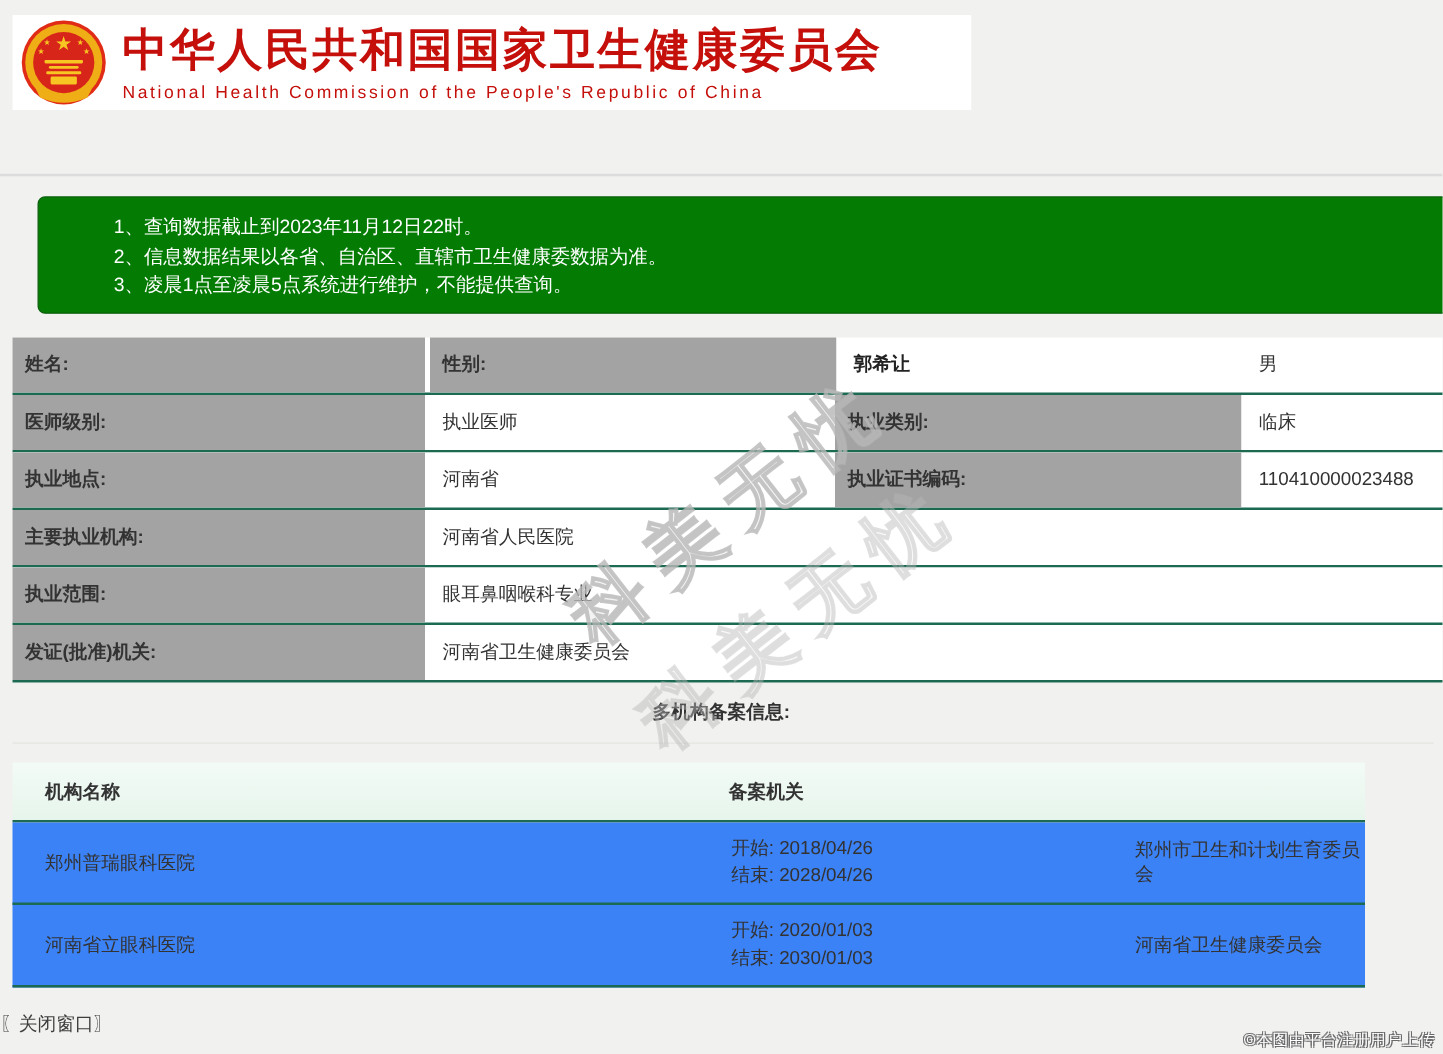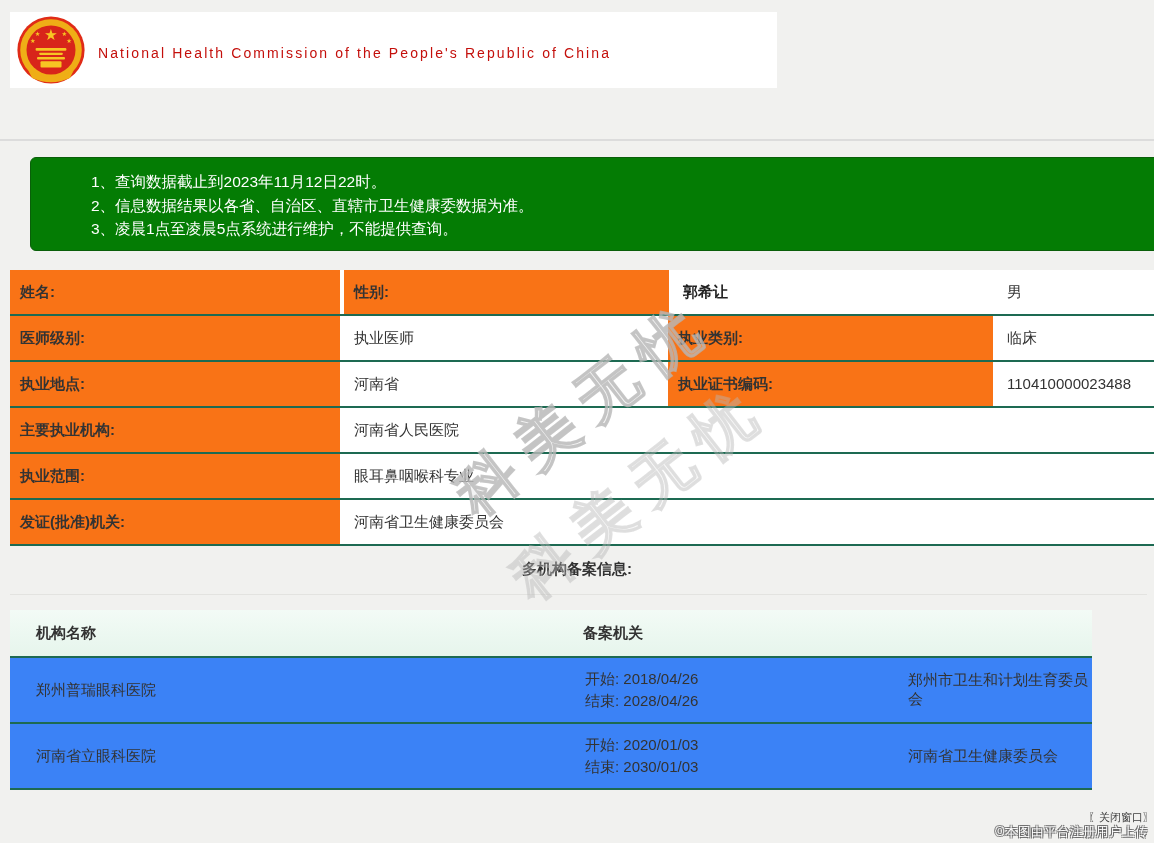--- a/index.html
+++ b/index.html
@@ -38,21 +38,21 @@
     padding:12px 0 0 60px; color:#ffffff; font-size:15.5px; line-height:23.5px;
   }
   
   .info-table { position:absolute; left:10px; top:270px; width:1180px; }
   .info-row {
     display:flex; height:46px; background:#ffffff;
     border-bottom:2px solid #1d6a52; column-gap:4px;
   }
   .cell { height:44px; line-height:44px; font-size:15px; padding-left:10px;
     white-space:nowrap; overflow:hidden; }
-  .cell.label { background:#f97316; font-weight:bold; width:330px; flex:0 0 auto; }
+  .cell.label { background:#a3a3a3; font-weight:bold; width:330px; flex:0 0 auto; }
   .cell.label.l2 { width:325px; }
   .cell.value { width:320px; flex:0 0 auto; }
   .cell.value.wide { width:auto; flex:1; }
   .cell.value.last { width:auto; flex:1; }
   .cell.value.name { font-weight:bold; color:#222; }
   
   .section-title {
     position:absolute; left:0; top:560px; width:1154px; text-align:center;
     font-size:15px; font-weight:bold; color:#333;
   }
@@ -67,22 +67,22 @@
   }
   .filing-row {
     display:flex; height:66px; align-items:center;
     background:#3b82f6; border-bottom:2px solid #1d6a52; font-size:15px;
   }
   .fcol1 { width:555px; padding-left:26px; flex:0 0 auto; }
   .fcol2 { width:325px; padding-left:20px; flex:0 0 auto; line-height:22px; }
   .fcol3 { flex:1; padding-left:18px; }
   
   .close-link {
-    position:absolute; left:0; top:810px; width:1154px; text-align:right;
-    font-size:11px; color:#3d3d3d; cursor:pointer; text-decoration:none;
+    position:absolute; left:0; top:810px; width:1154px; text-align:left;
+    font-size:15px; color:#3d3d3d; cursor:pointer; text-decoration:none;
   }
   .credit {
     position:absolute; right:6px; bottom:2px; font-size:12.5px; color:#ffffff;
     letter-spacing:0.5px;
     text-shadow:-1px -1px 0 #6a6a6a, 1px -1px 0 #6a6a6a,
                 -1px 1px 0 #6a6a6a, 1px 1px 0 #6a6a6a;
   }
   
   .watermark {
     position:absolute; z-index:50; pointer-events:none;
@@ -107,20 +107,21 @@
     <text x="24" y="42" font-size="9" fill="#f7c623" text-anchor="middle">★</text>
     <text x="69" y="32" font-size="9" fill="#f7c623" text-anchor="middle">★</text>
     <text x="76" y="42" font-size="9" fill="#f7c623" text-anchor="middle">★</text>
     <rect x="28" y="49" width="44" height="4" rx="1.5" fill="#f7c623"></rect>
     <rect x="33" y="56" width="34" height="3" rx="1.5" fill="#f7c623"></rect>
     <rect x="30" y="62" width="40" height="3.5" rx="1.5" fill="#f7c623"></rect>
     <rect x="35" y="68" width="30" height="9" rx="1.5" fill="#f7c623"></rect>
     <path d="M18 82 Q50 98 82 82 L77 92 Q50 104 23 92 Z" fill="#efae16"></path>
   </svg>
   <div class="titles">
+    <div class="title-cn">中华人民共和国国家卫生健康委员会</div>
     <div class="title-en">National Health Commission of the People's Republic of China</div>
   </div>
 </div>
 
 <div class="top-divider"></div>
 
 <div class="notice-box">
   <div>1、查询数据截止到2023年11月12日22时。</div>
   <div>2、信息数据结果以各省、自治区、直辖市卫生健康委数据为准。</div>
   <div>3、凌晨1点至凌晨5点系统进行维护，不能提供查询。</div>

